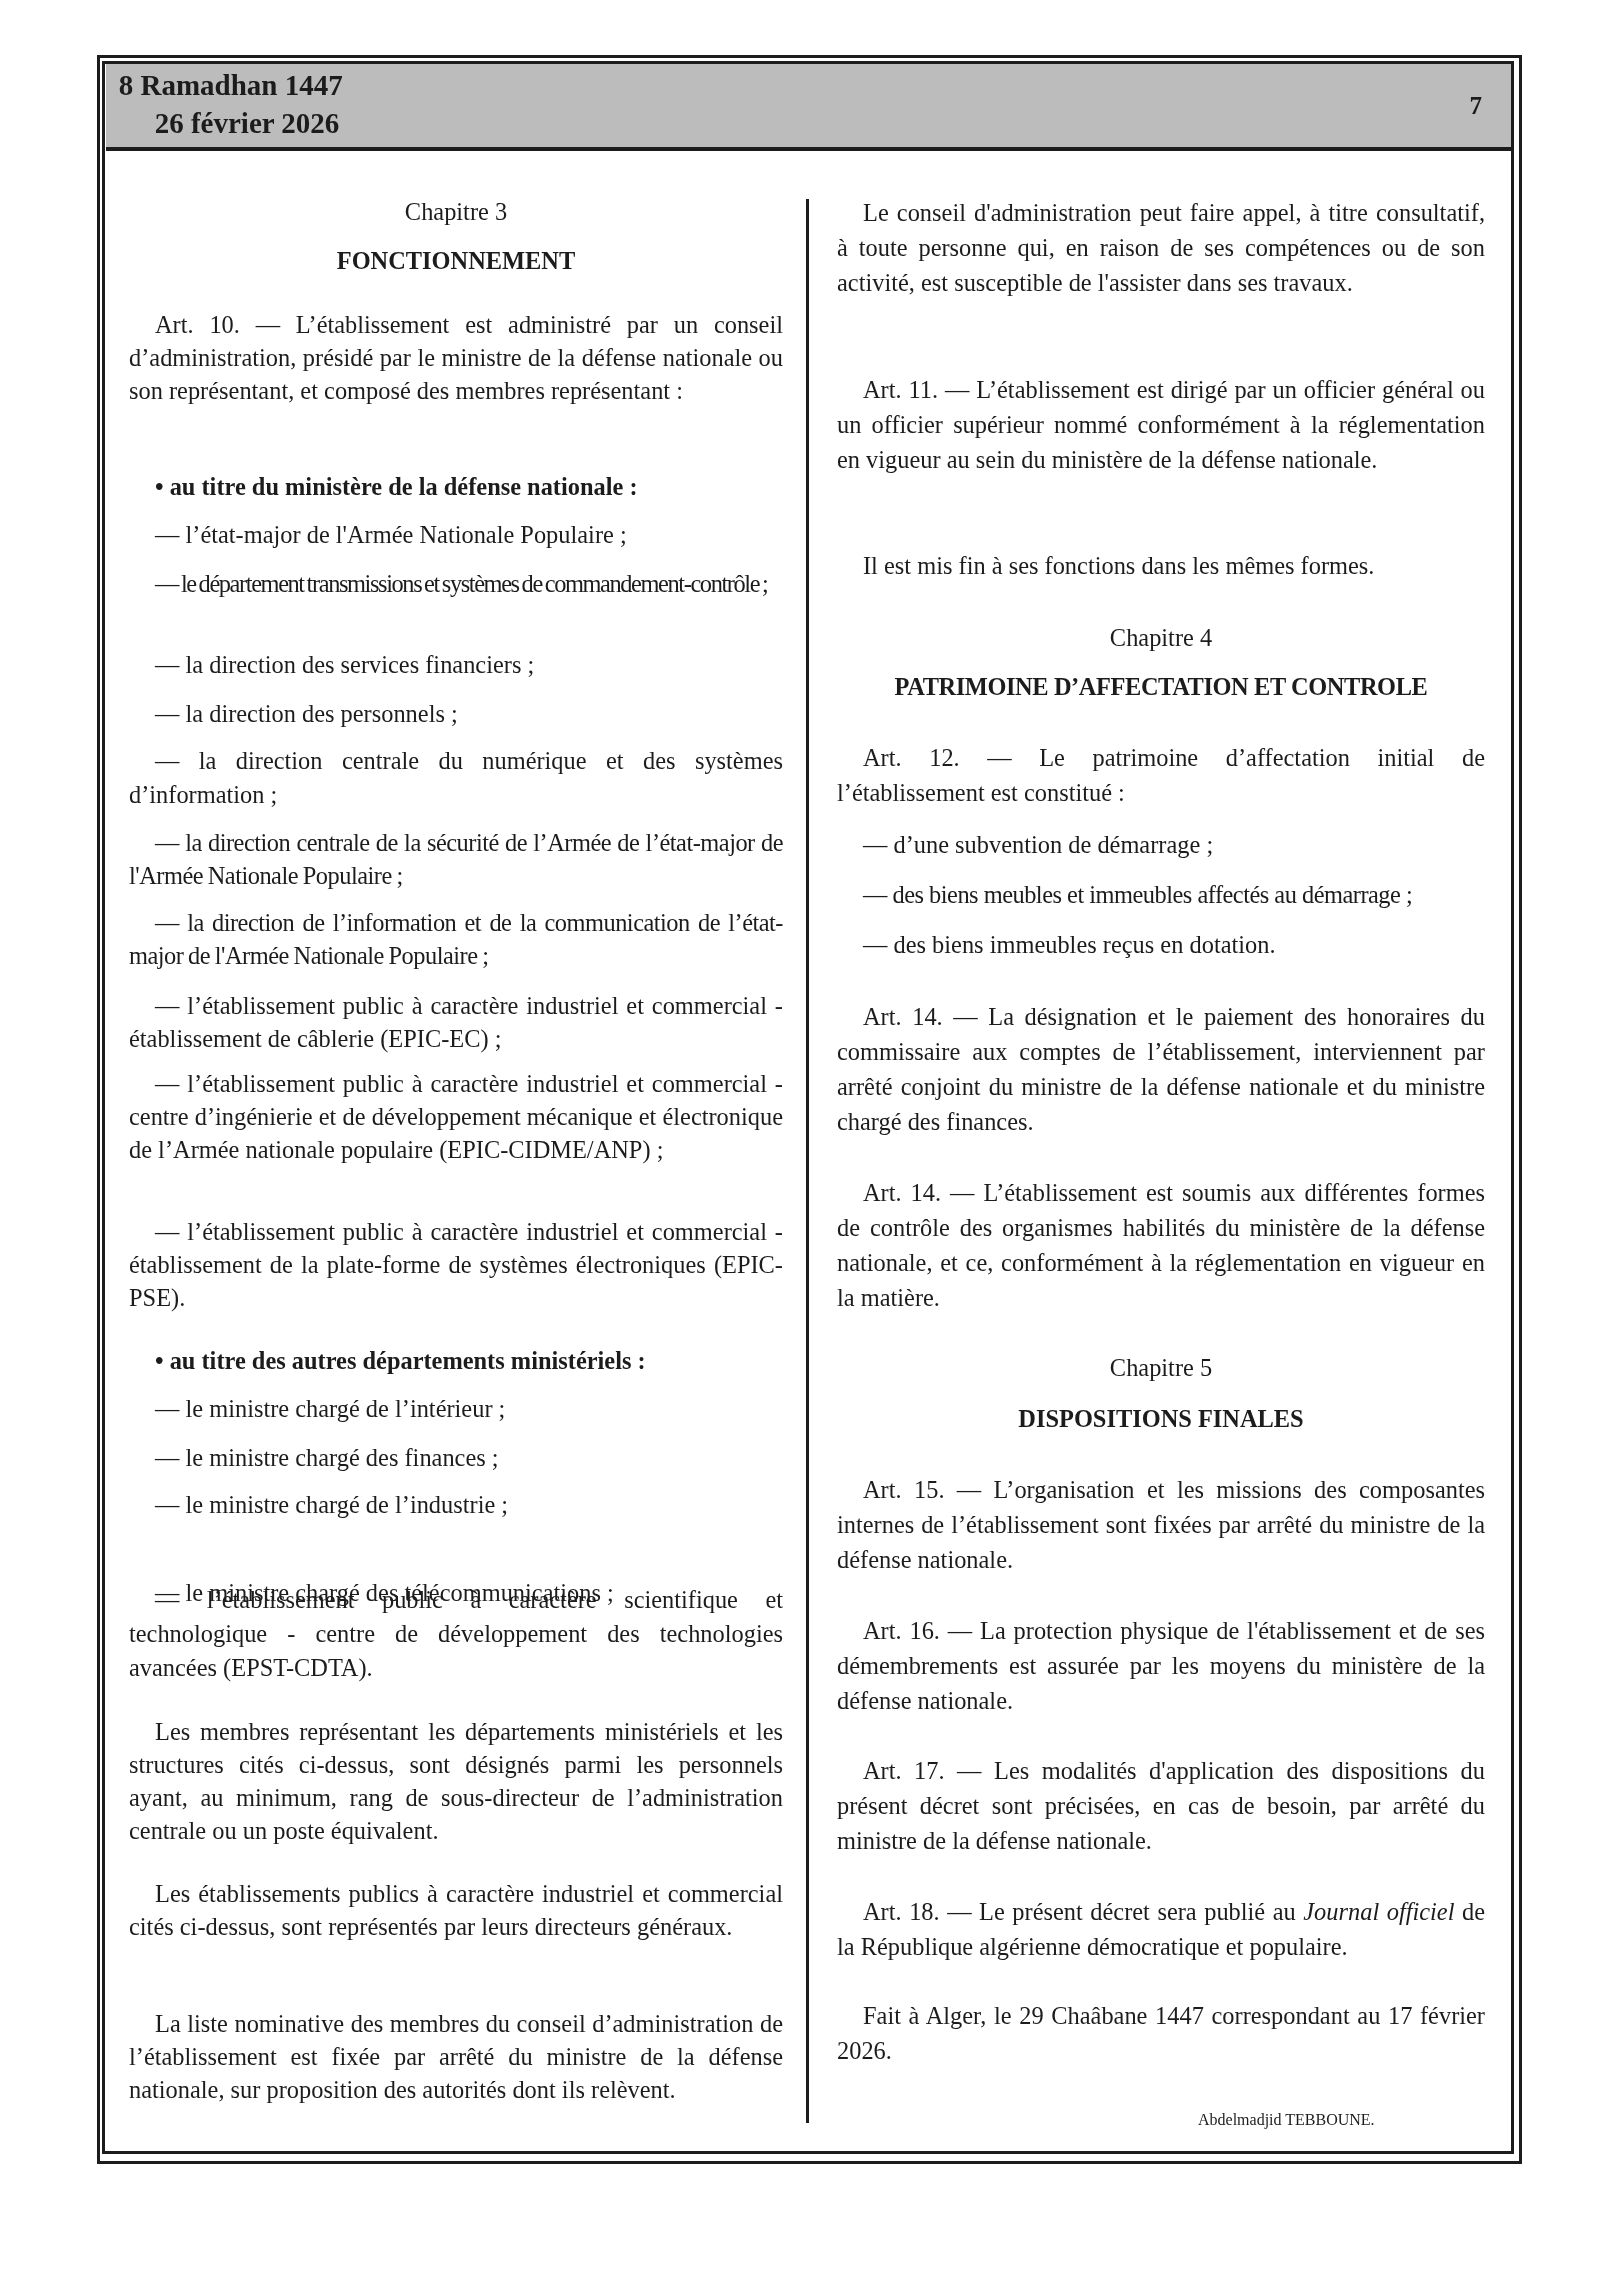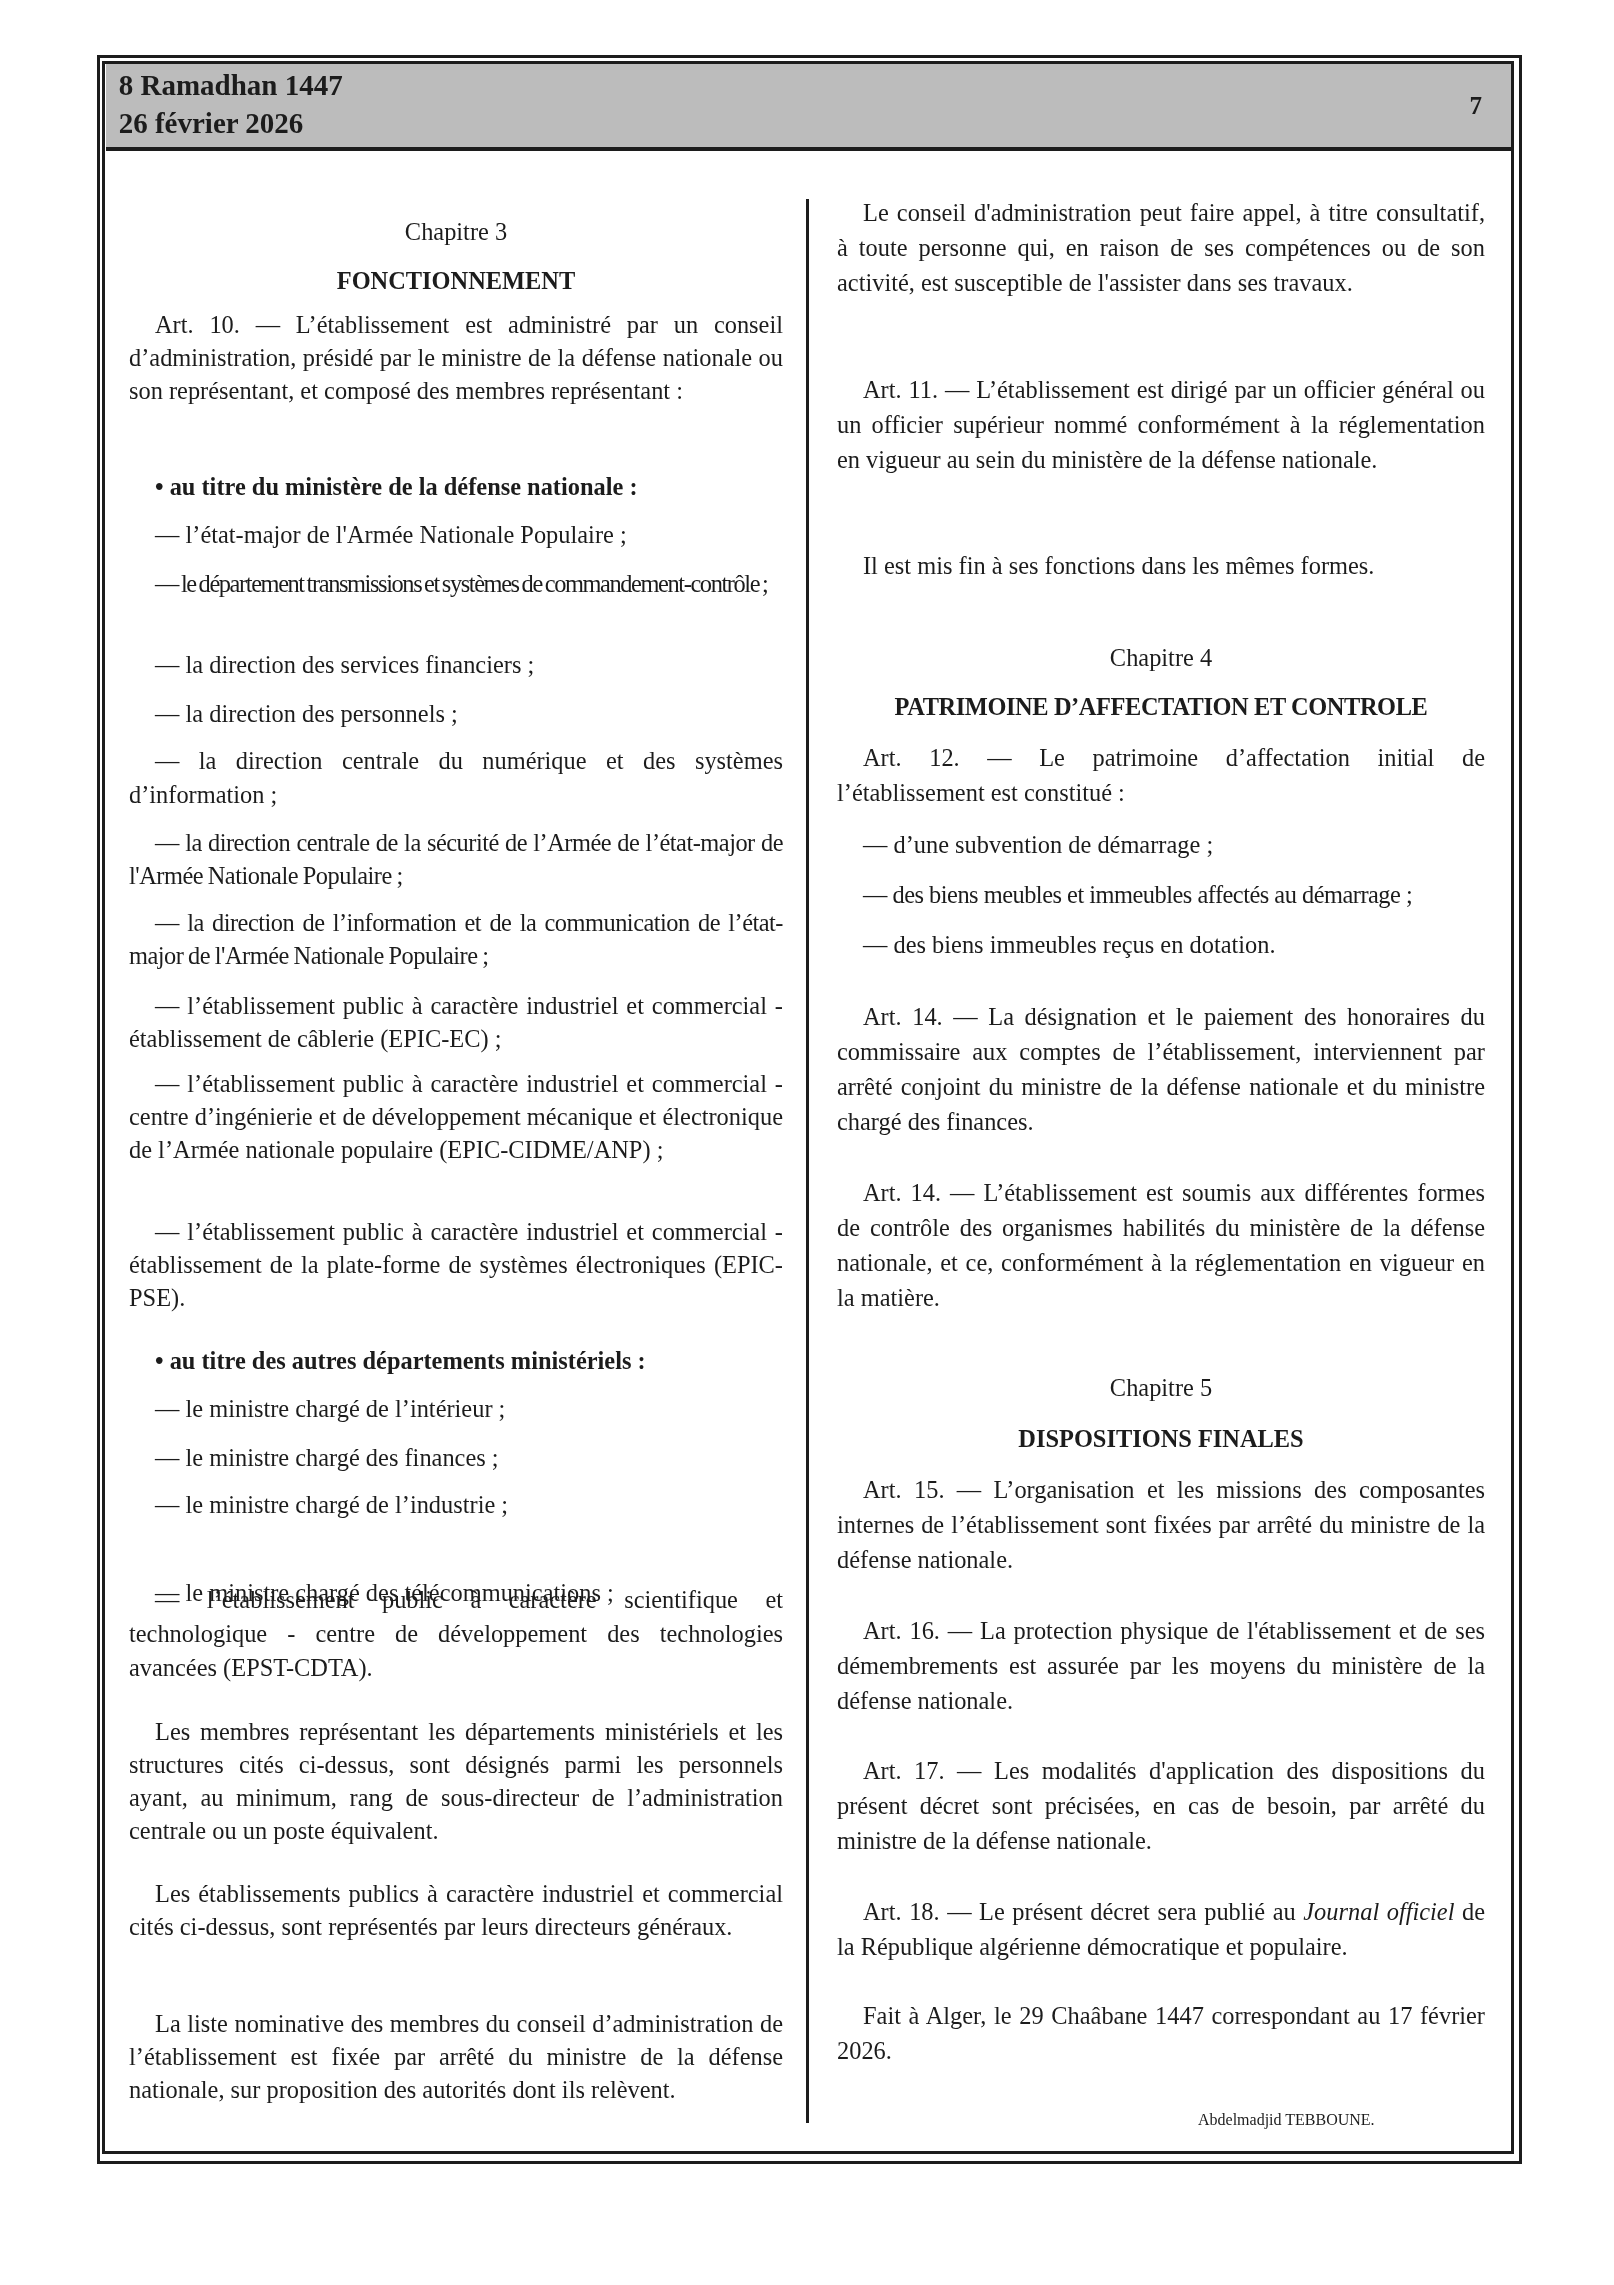--- a/index.html
+++ b/index.html
@@ -6,33 +6,33 @@
   body { width:1615px; height:2285px; position:relative; overflow:hidden;
          font-family:"Liberation Serif", "DejaVu Serif", serif; color:#1c1c1c; }
   .outer-frame { position:absolute; left:97px; top:55px; width:1425px; height:2109px;
                  box-sizing:border-box; border:3.6px solid #1c1c1c; }
   .inner-frame { position:absolute; left:102px; top:61px; width:1412px; height:2093px;
                  box-sizing:border-box; border:3.6px solid #1c1c1c; }
   .header-band { position:absolute; left:106px; top:64px; width:1405px; height:83px;
                  background:#bcbcbc; border-bottom:4.5px solid #1c1c1c; box-sizing:content-box; }
   .hdr-date { position:absolute; left:12.7px; font-weight:bold; font-size:29px; line-height:29px; white-space:nowrap; }
   .hdr-date.l1 { top:7.2px; }
-  .hdr-date.l2 { top:45px; }
+  .hdr-date.l2 { top:45px;margin-left:36px; }
   .hdr-title { position:absolute; left:389px; top:27px; font-weight:bold; font-size:25px; line-height:29px; white-space:nowrap; letter-spacing:0.2px; }
   .hdr-page { position:absolute; right:29px; top:27px; font-weight:bold; font-size:25px; line-height:29px; }
 
   .col-divider { position:absolute; left:806px; top:199px; width:2.7px; height:1924px; background:#1c1c1c; }
 
   .blk { position:absolute; font-size:24.4px; text-align:justify; text-align-last:left; }
   .lcol { left:129px; width:654px; }
   .rcol { left:837px; width:648px; }
   .lh-l { line-height:33px; }
   .lh-r { line-height:35px; }
   .ind { text-indent:26px; }
-  .center { text-align:left; text-align-last:center;margin-top:20px; }
+  .center { text-align:left; text-align-last:center; }
   .bold { font-weight:bold; }
   .nowrap { white-space:nowrap; text-align:left; }
   .cond { letter-spacing:-0.8px; word-spacing:-0.9px; }
   em { font-style:italic; }
   .sig { position:absolute; left:1198px; top:2103px; font-size:16px; line-height:34px; white-space:nowrap; }
 </style>
 </head>
 <body>
 
 <div class="outer-frame"></div>

